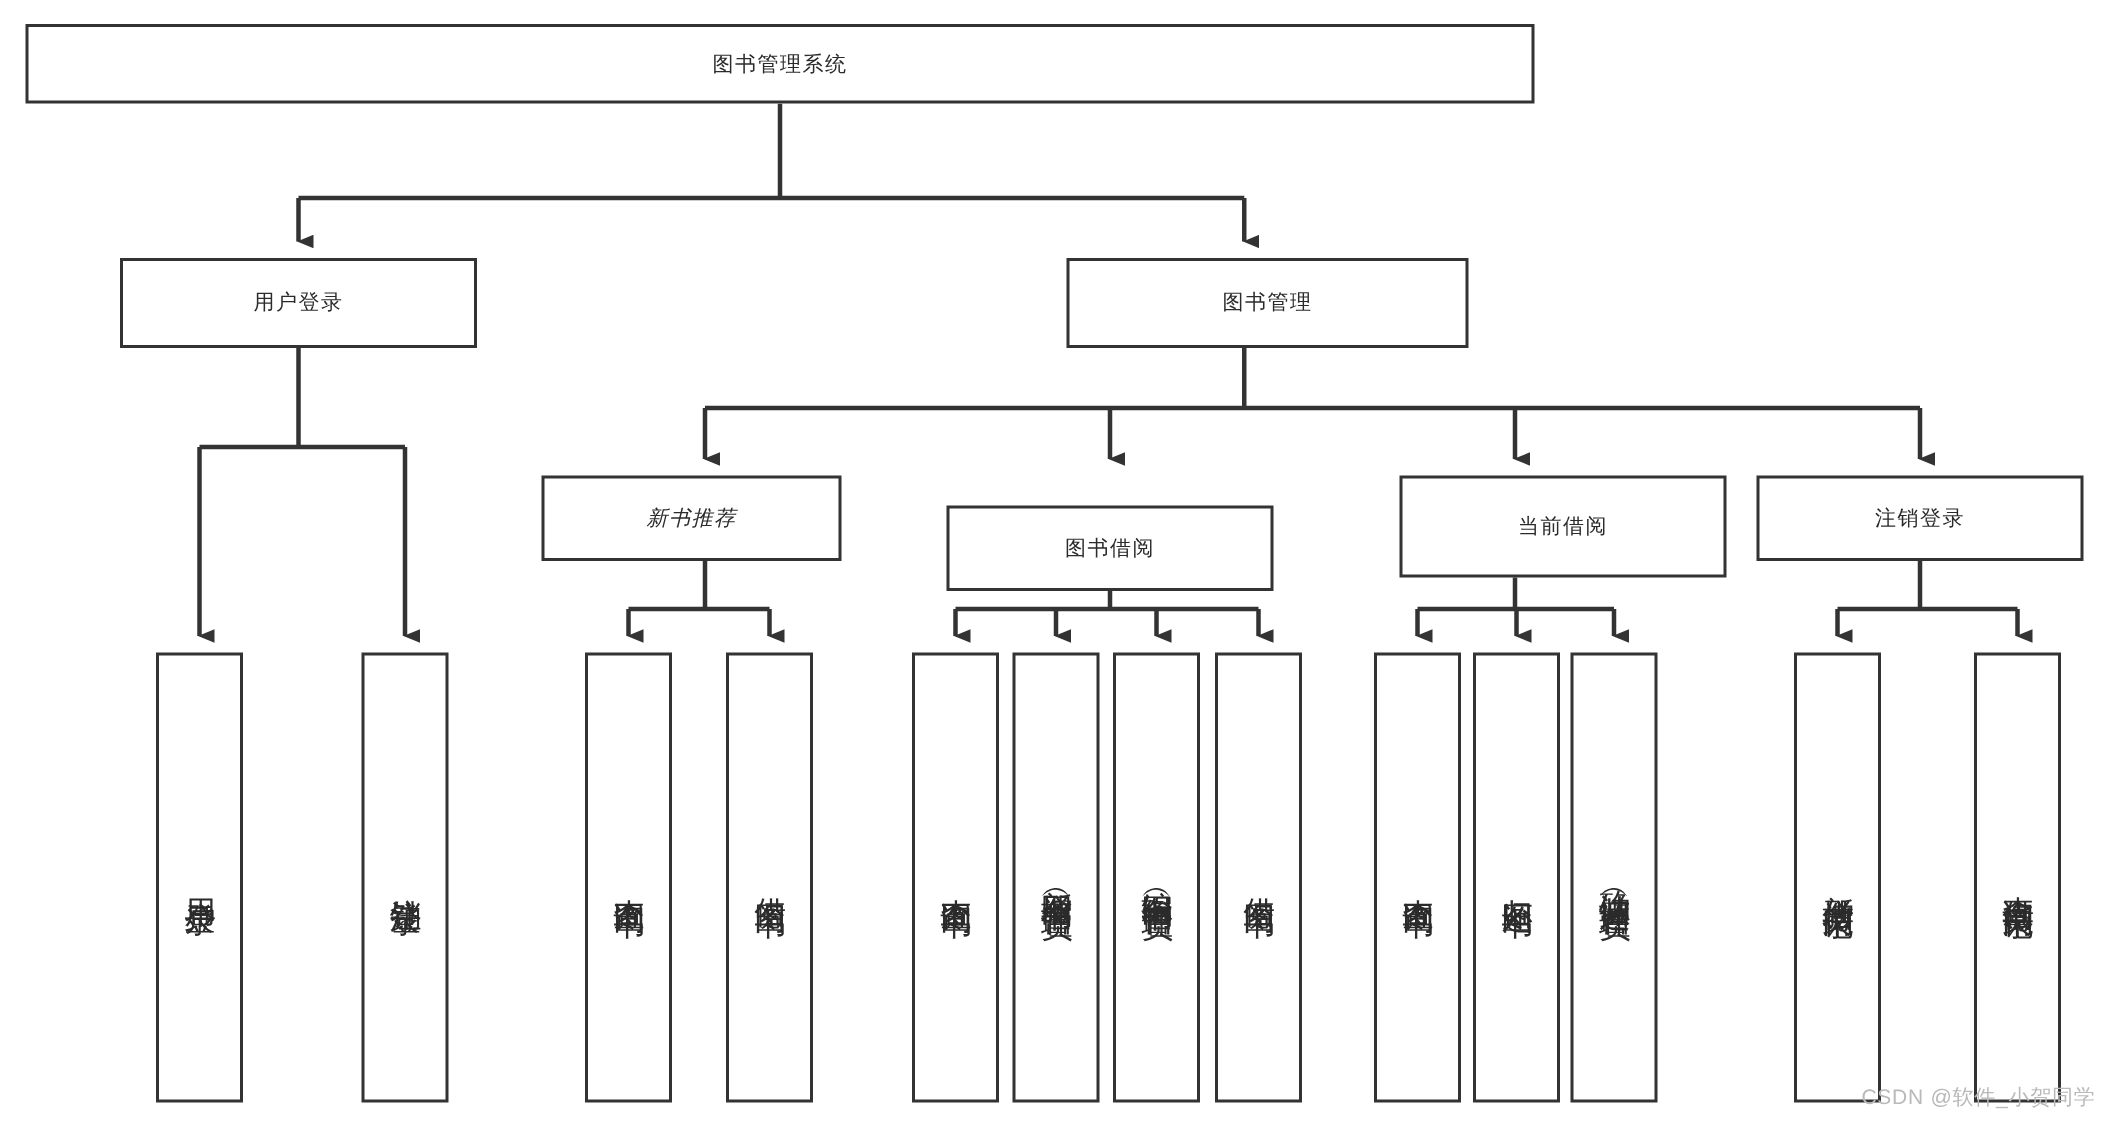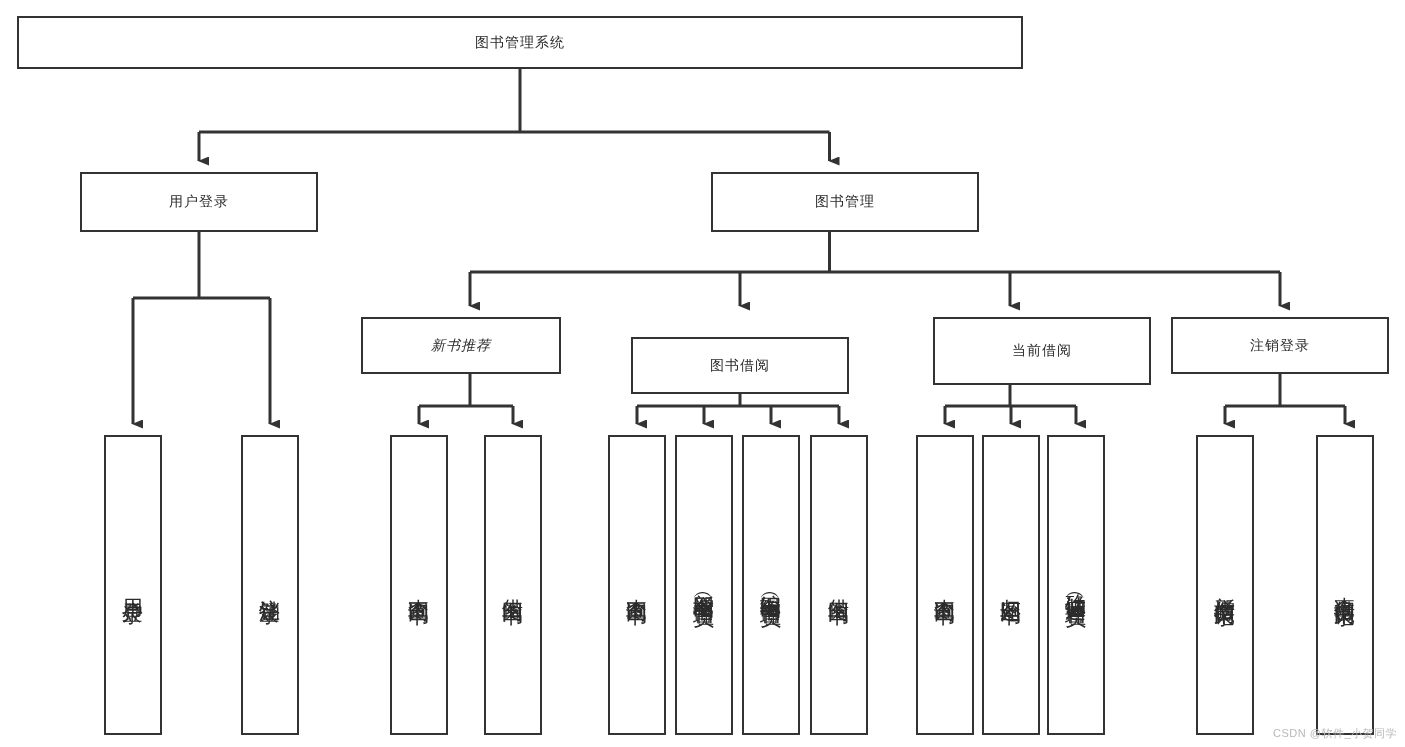--- a/index.html
+++ b/index.html
@@ -51,21 +51,21 @@
     white-space: nowrap;
   }
   .node.vert .node-label {
     writing-mode: vertical-rl;
     text-orientation: upright;
   }
   #watermark {
     position: absolute;
     right: 8px;
     bottom: 6px;
-    font-size: 11px;
+    font-size: 14px;
     color: #b9b9b9;
     white-space: nowrap;
     letter-spacing: 0.5px;
   }
 </style>
 </head>
 <body>
 
 <div id="stage">
 

